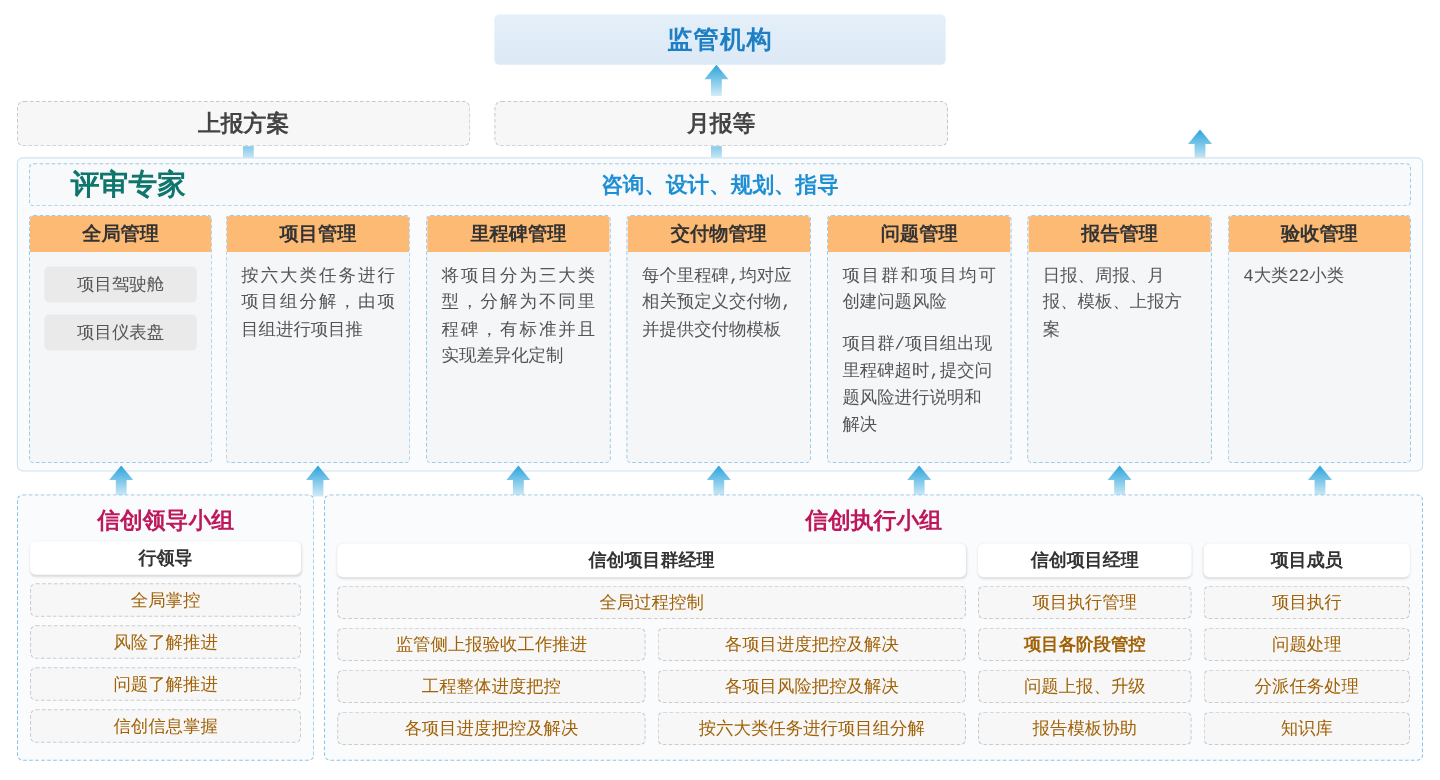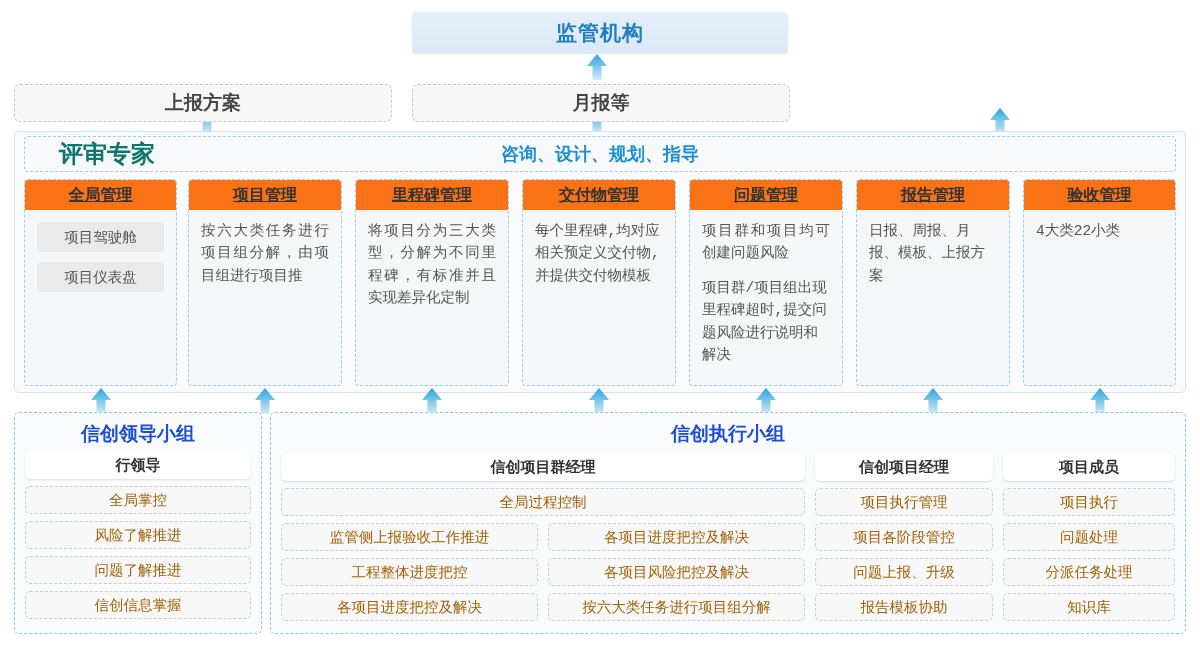--- a/index.html
+++ b/index.html
@@ -64,23 +64,23 @@
     text-align:center;color:#1e8fd5;font-weight:bold;font-size:18px;
   }
 
   
   .mgmt-col{
     position:absolute;top:179px;height:207px;
     border:1px dashed #9ecbe8;border-radius:4px;
     background:#f5f6f7;box-sizing:border-box;overflow:hidden;
   }
   .mgmt-title{
-    height:30px;background:#f97316;
-    display:flex;align-items:center;justify-content:center;
-    font-size:16px;font-weight:bold;color:#333;text-decoration:underline;
+    height:30px;background:#fdba74;
+    display:flex;align-items:center;justify-content:center;
+    font-size:16px;font-weight:bold;color:#333;
   }
   .mgmt-body{padding:10px 12px 0 12px;font-family:Liberation Mono, monospace;}
   .mgmt-para{
     font-size:14.5px;line-height:1.55;color:#555;
     text-align:justify;text-justify:inter-ideograph;
     margin:0 0 12px 0;
   }
   .pill{
     background:#eaeaea;border-radius:4px;
     height:30px;margin:0 8px 10px 8px;
@@ -93,21 +93,21 @@
     position:absolute;left:14px;top:412px;width:248px;height:222px;
     border:1px dashed #8fc4e8;border-radius:5px;background:#fafbfc;
     box-sizing:border-box;
   }
   .bot-right{
     position:absolute;left:270px;top:412px;width:916px;height:222px;
     border:1px dashed #8fc4e8;border-radius:5px;background:#fafbfc;
     box-sizing:border-box;
   }
   .group-title{
-    text-align:center;color:#1d4ed8;font-weight:bold;font-size:19px;
+    text-align:center;color:#be185d;font-weight:bold;font-size:19px;
     padding-top:8px;
   }
   .role-head{
     background:#ffffff;border-radius:5px;
     box-shadow:0 1px 2px rgba(0,0,0,.13);
     height:28px;
     display:flex;align-items:center;justify-content:center;
     font-size:15px;font-weight:bold;color:#333;
   }
   .task{
@@ -354,21 +354,21 @@
         </div>
         <div class="pgm-split">
           <div class="task">各项目进度把控及解决</div>
           <div class="task">按六大类任务进行项目组分解</div>
         </div>
       </div>
 
       <div class="br-pm">
         <div class="role-head">信创项目经理</div>
         <div class="task" style="margin-top:7px;">项目执行管理</div>
-        <div class="task" style="margin-top:7px;">项目各阶段管控</div>
+        <div class="task" style="margin-top:7px;font-weight:bold;">项目各阶段管控</div>
         <div class="task" style="margin-top:7px;">问题上报、升级</div>
         <div class="task" style="margin-top:7px;">报告模板协助</div>
       </div>
 
       <div class="br-mem">
         <div class="role-head">项目成员</div>
         <div class="task" style="margin-top:7px;">项目执行</div>
         <div class="task" style="margin-top:7px;">问题处理</div>
         <div class="task" style="margin-top:7px;">分派任务处理</div>
         <div class="task" style="margin-top:7px;">知识库</div>

